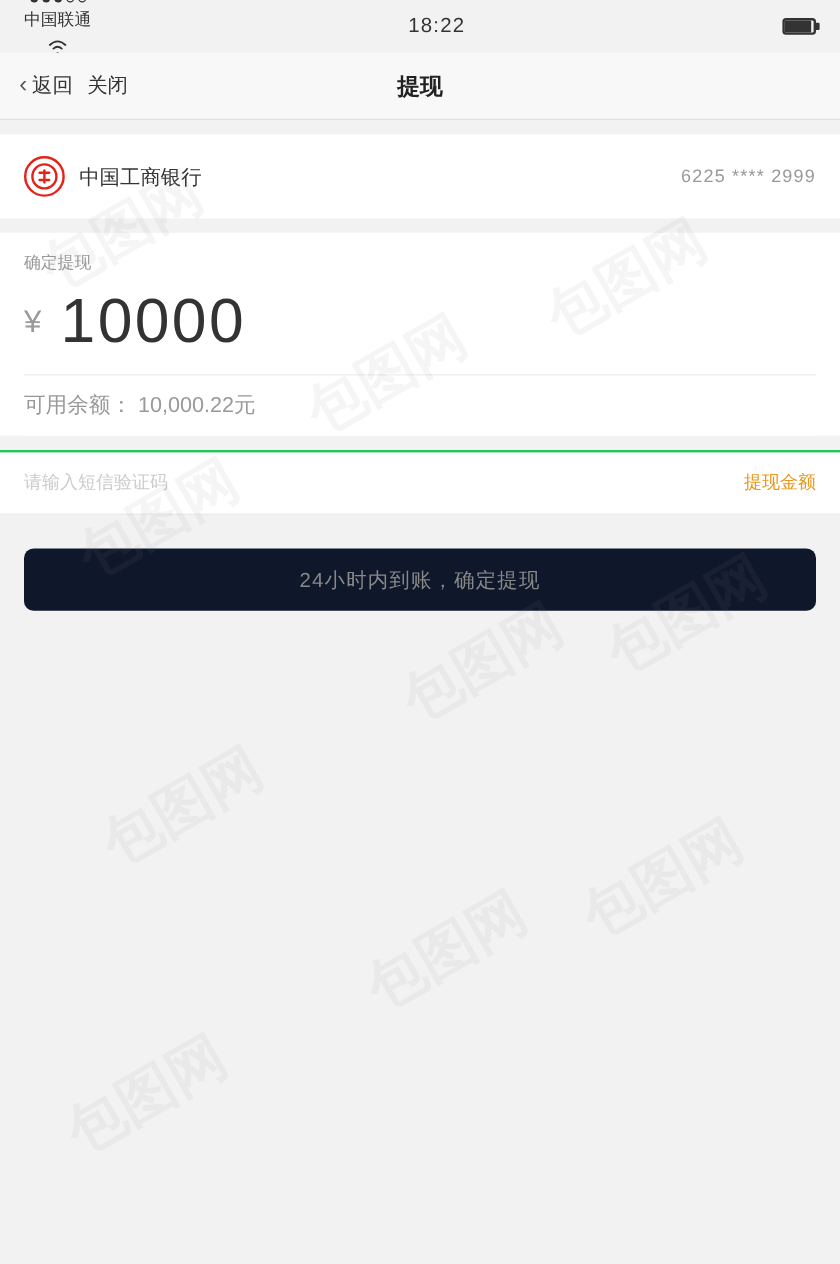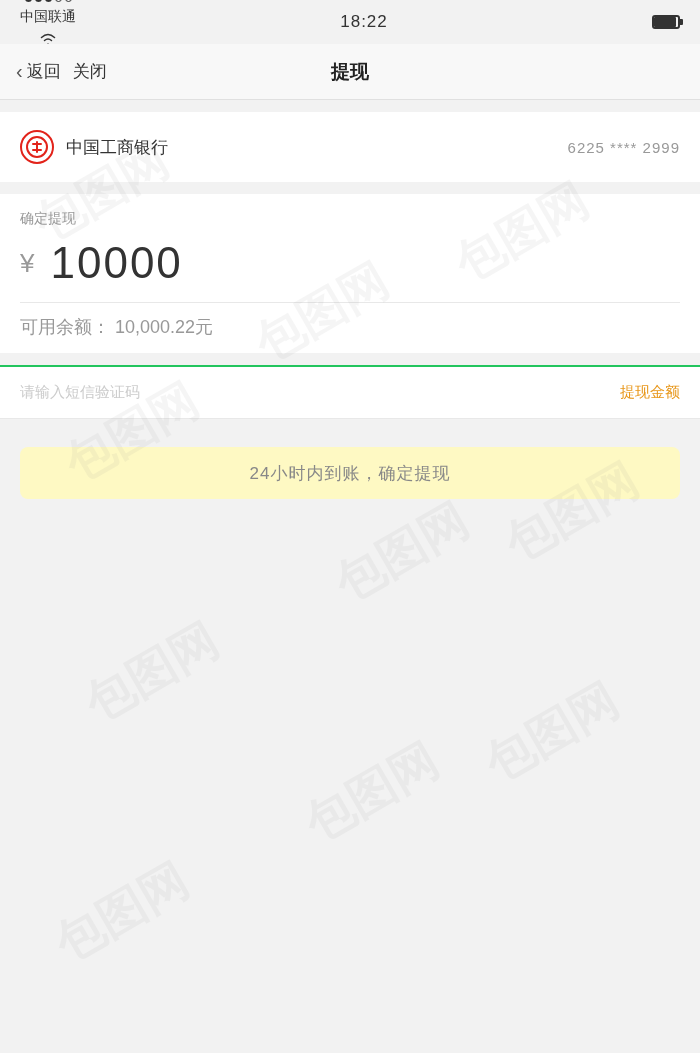--- a/index.html
+++ b/index.html
@@ -186,21 +186,21 @@
       padding-bottom: 14px;
       border-bottom: 1px solid #e8e8e8;
     }
     .currency-symbol {
       font-size: 26px;
       color: #999;
       margin-right: 16px;
       font-weight: 300;
     }
     .amount-value {
-      font-size: 44px;
+      font-size: 52px;
       color: #333;
       font-weight: 400;
       letter-spacing: 2px;
     }
     .balance-row {
       padding: 12px 0 14px 0;
       font-size: 18px;
       color: #999;
       background: #fff;
     }
@@ -228,21 +228,21 @@
     }
 
     
     .confirm-section {
       padding: 20px 20px;
       margin-top: 8px;
     }
     .confirm-button {
       width: 100%;
       height: 52px;
-      background: #fef9c3;
+      background: #0f172a;
       border: none;
       border-radius: 8px;
       font-size: 17px;
       color: #888;
       cursor: pointer;
       letter-spacing: 1px;
     }
 
     
     .watermark-container {

